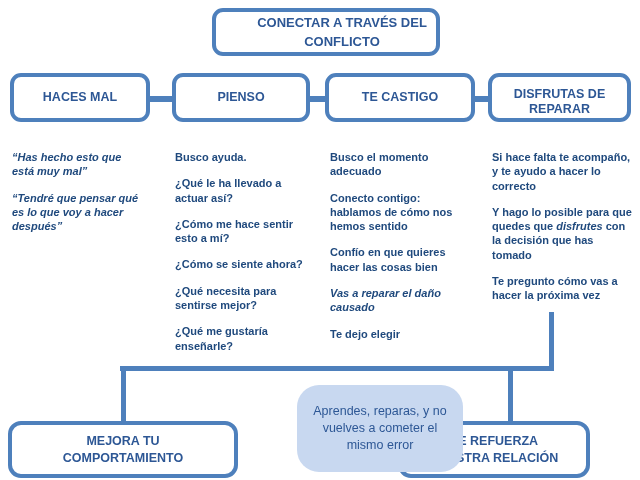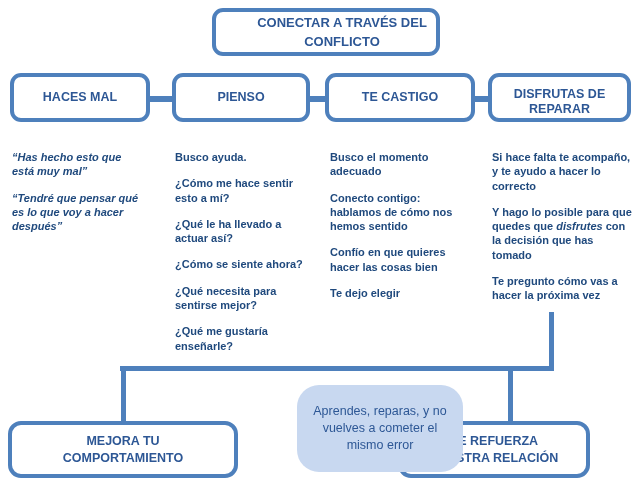--- a/index.html
+++ b/index.html
@@ -84,31 +84,32 @@
   <div class="line conn conn-1"></div>
   <div class="line conn conn-2"></div>
 
   <div class="col col-0">
     <p class="italic">“Has hecho esto que está muy mal”</p>
     <p class="italic">“Tendré que pensar qué es lo que voy a hacer después”</p>
   </div>
 
   <div class="col col-1">
     <p>Busco ayuda.</p>
+    <p>¿Qué le ha llevado a actuar así?</p>
     <p>¿Cómo me hace sentir esto a mí?</p>
-    <p>¿Qué le ha llevado a actuar así?</p>
     <p>¿Cómo se siente ahora?</p>
     <p>¿Qué necesita para sentirse mejor?</p>
     <p>¿Qué me gustaría enseñarle?</p>
   </div>
 
   <div class="col col-2">
     <p>Busco el momento adecuado</p>
     <p>Conecto contigo: hablamos de cómo nos hemos sentido</p>
     <p>Confío en que quieres hacer las cosas bien</p>
+    <p class="italic">Vas a reparar el daño causado</p>
     <p>Te dejo elegir</p>
   </div>
 
   <div class="col col-3">
     <p>Si hace falta te acompaño, y te ayudo a hacer lo correcto</p>
     <p><span>Y hago lo posible para que quedes que </span><span class="italic">disfrutes</span><span> con la decisión que has tomado</span></p>
     <p>Te pregunto cómo vas a hacer la próxima vez</p>
   </div>
 
   <div class="line v-from-col4"></div>

